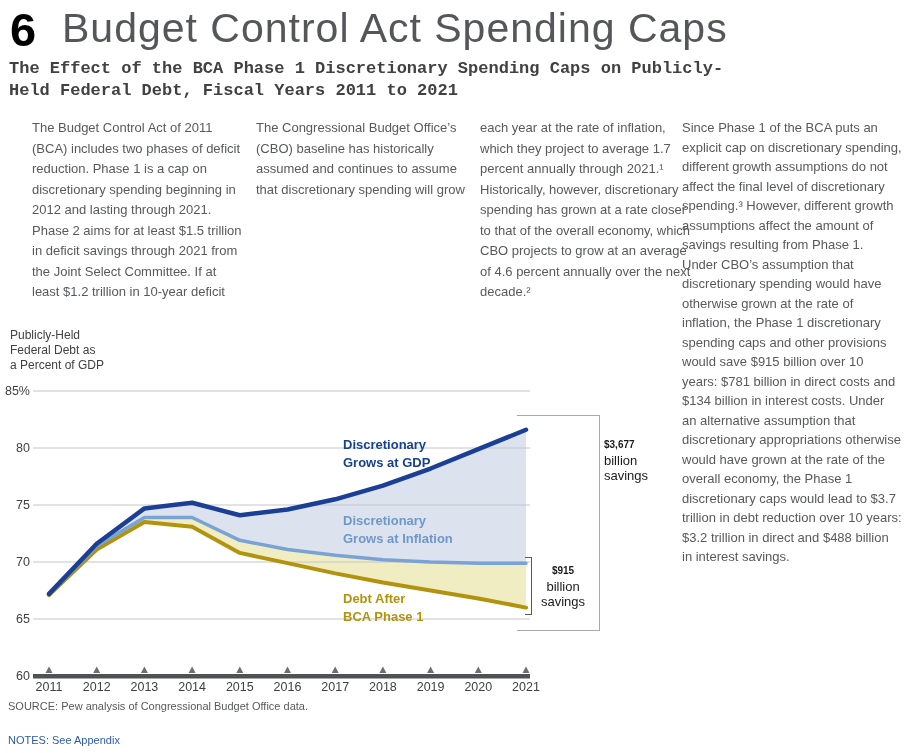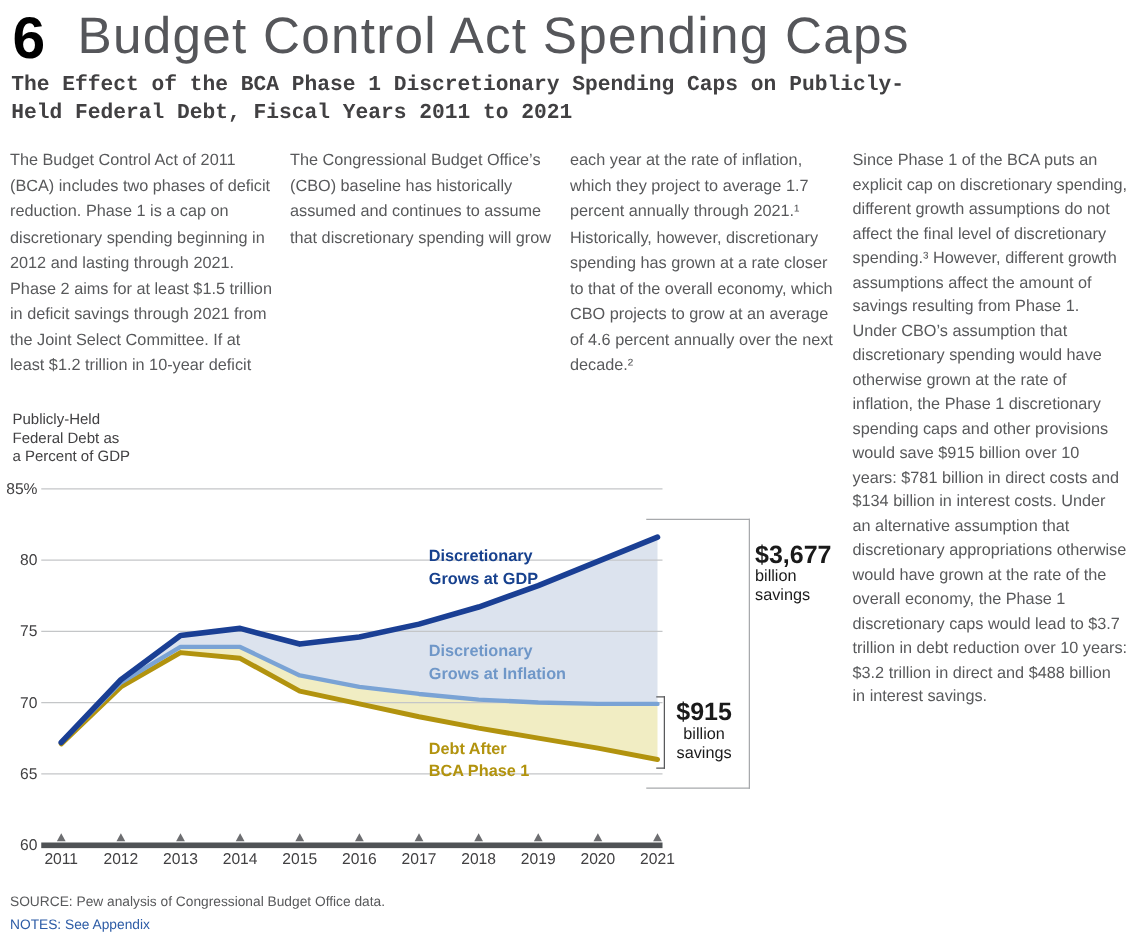--- a/index.html
+++ b/index.html
@@ -4,44 +4,44 @@
 <style>
   html,body{margin:0;padding:0;background:#fff;}
   .page{position:relative;width:909px;height:753px;background:#ffffff;overflow:hidden;
         font-family:"Liberation Sans",sans-serif;color:#58595b;}
   
   .chapter{position:absolute;left:10px;top:2px;font-size:47px;font-weight:800;color:#000;}
   .title{position:absolute;left:62px;top:5px;font-size:41px;font-weight:200;color:#55565a;letter-spacing:1px;}
   .subtitle{position:absolute;left:9px;top:58px;width:750px;margin:0;font-size:17px;font-weight:bold;
             color:#414042;line-height:22px;font-family:Liberation Mono, monospace;}
   
-  .col{position:absolute;top:118px;width:212px;font-size:13px;line-height:20.5px;}
+  .col{position:absolute;top:118px;width:212px;font-size:13px;line-height:20.5px;margin-left:24px;}
   .col p{margin:0 0 12px 0;}
   .col1{left:8px;} .col2{left:232px;} .col3{left:456px;}
   .sidebar{left:682px;top:118px;width:220px;position:absolute;font-size:13px;line-height:19.5px;}
   .sidebar p{margin:0 0 14px 0;}
   
   .ylabel{position:absolute;left:10px;top:328px;font-size:12px;line-height:15px;color:#414042;}
   svg.chart{position:absolute;left:0;top:325px;}
   svg text{font-family:"Liberation Sans",sans-serif;font-size:12.5px;fill:#414042;}
   .series-label{position:absolute;font-size:13px;font-weight:bold;line-height:18px;}
   .lbl-gdp{left:343px;top:436px;color:#17418e;}
   .lbl-inf{left:343px;top:512px;color:#6f97c8;}
   .lbl-bca{left:343px;top:590px;color:#b2930e;}
   .bracket-big{position:absolute;left:517px;top:415px;width:82px;height:214px;
                border-top:1.5px solid #a7a9ac;border-right:1.5px solid #a7a9ac;border-bottom:1.5px solid #a7a9ac;}
   .bracket-small{position:absolute;left:525px;top:557px;width:6px;height:56px;
                border-top:1.5px solid #58595b;border-right:1.5px solid #58595b;border-bottom:1.5px solid #58595b;}
   .annot{position:absolute;color:#000;line-height:15px;font-size:13px;}
-  .annot .val{display:block;font-size:20px;font-weight:bold;margin-bottom:1px;}
+  .annot .val{display:block;font-size:10px;font-weight:bold;margin-bottom:1px;}
   .annot span{display:block;color:#1a1a1a;}
   .a3677{left:604px;top:437px;}
   .a915{left:541px;top:563px;text-align:center;}
   
-  .source{position:absolute;left:8px;top:716px;font-size:11px;color:#58595b;text-align:center;}
+  .source{position:absolute;left:8px;top:700px;font-size:11px;color:#58595b;text-align:center;}
   .notes{position:absolute;left:8px;top:734px;font-size:11px;color:#2d5ca6;cursor:pointer;text-align:center;}
 </style>
 </head>
 <body>
 
 <div class="page">
 
   <div class="chapter">6</div>
   <div class="title">Budget Control Act Spending Caps</div>
   <h2 class="subtitle">The Effect of the BCA Phase 1 Discretionary Spending Caps on Publicly-Held Federal Debt, Fiscal Years 2011 to 2021</h2>

